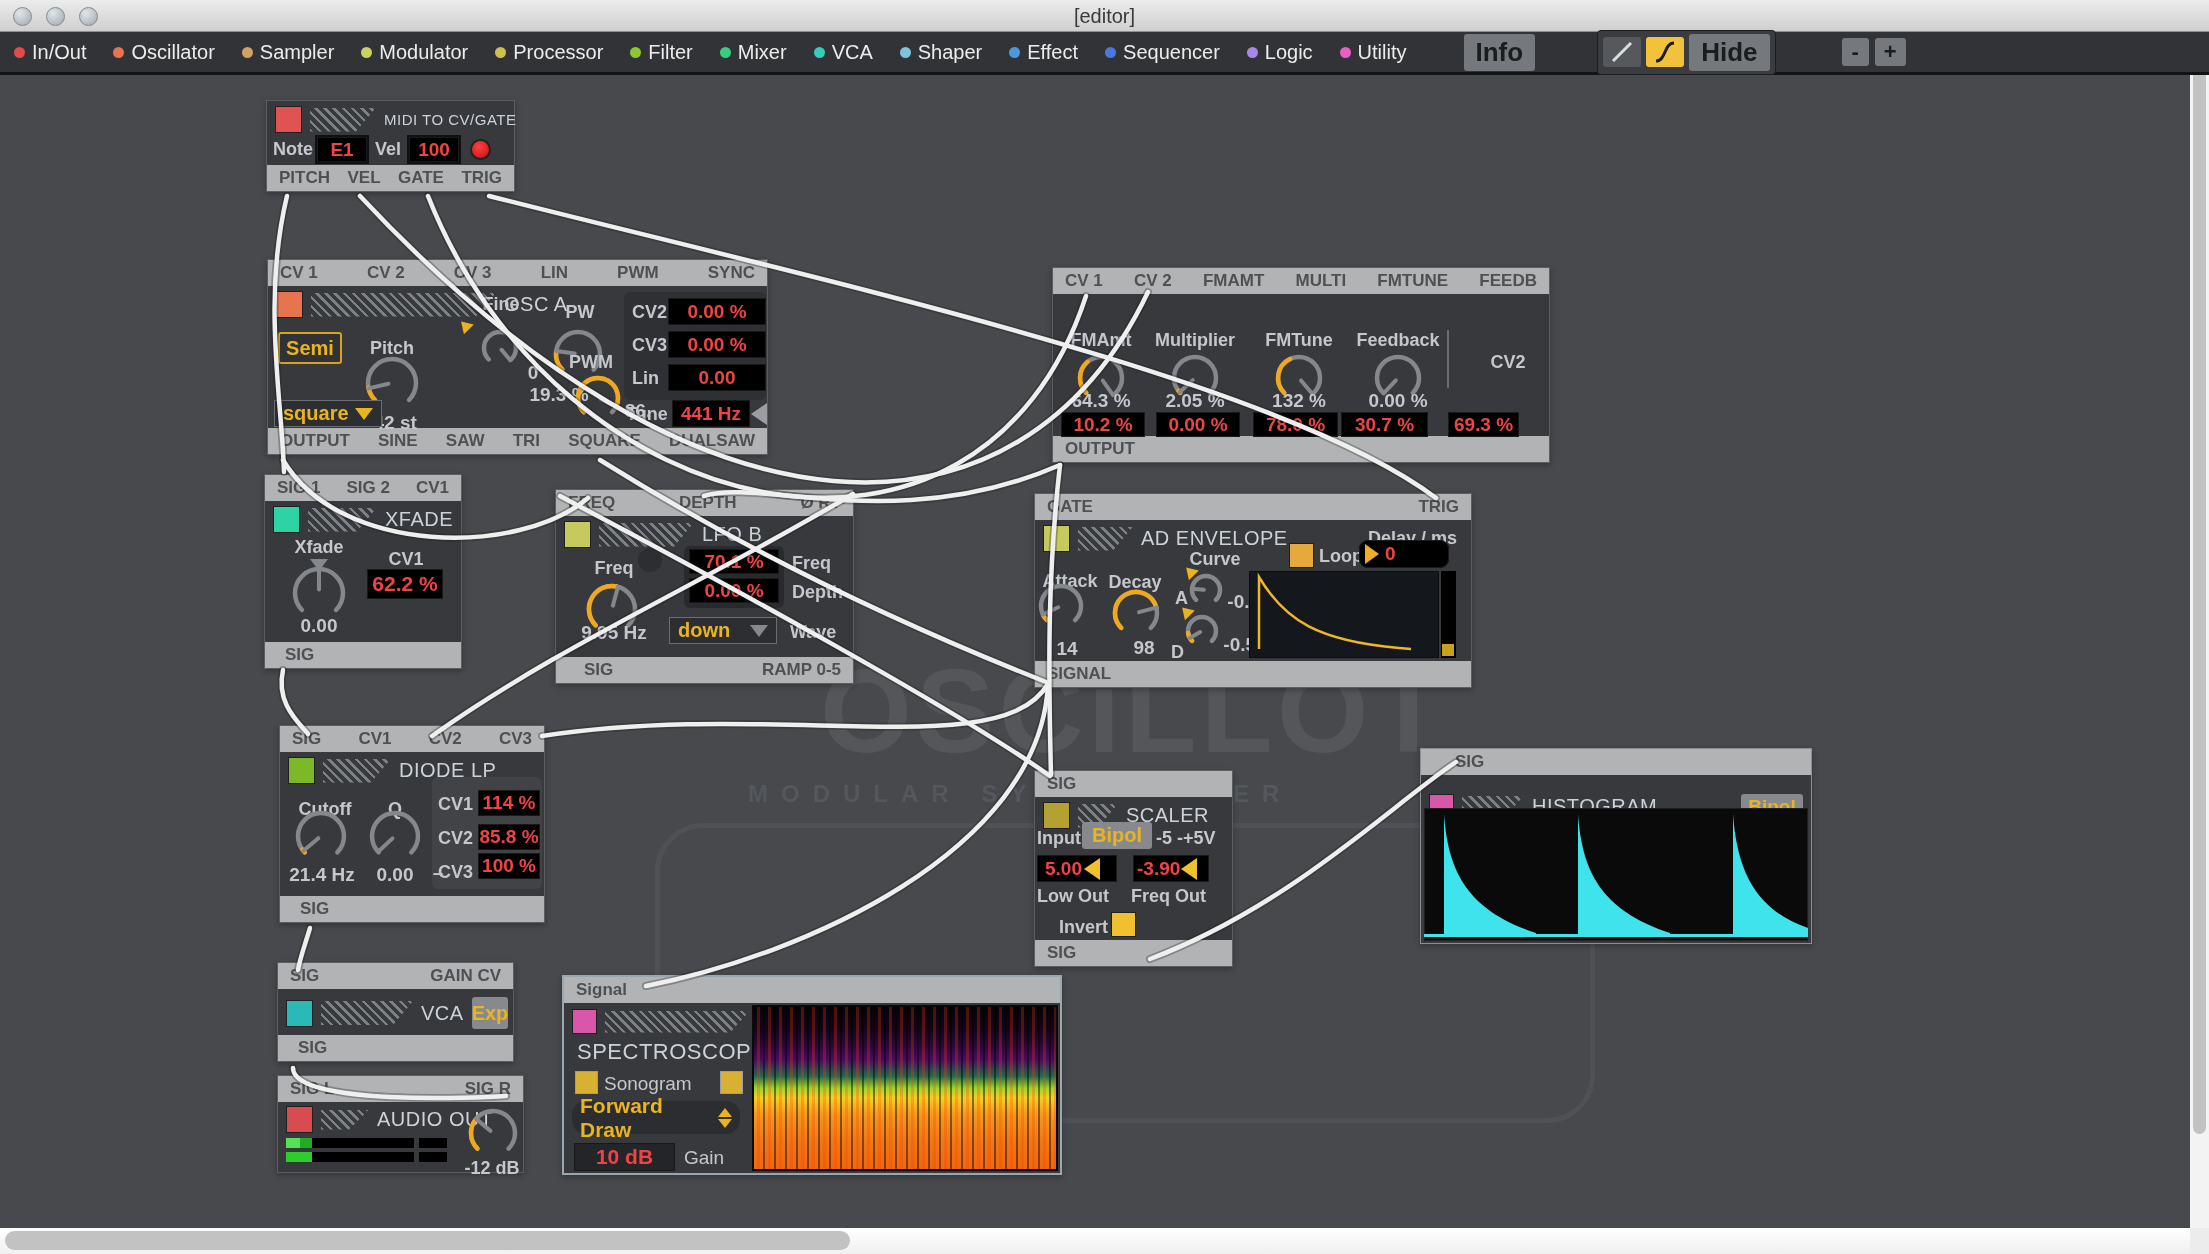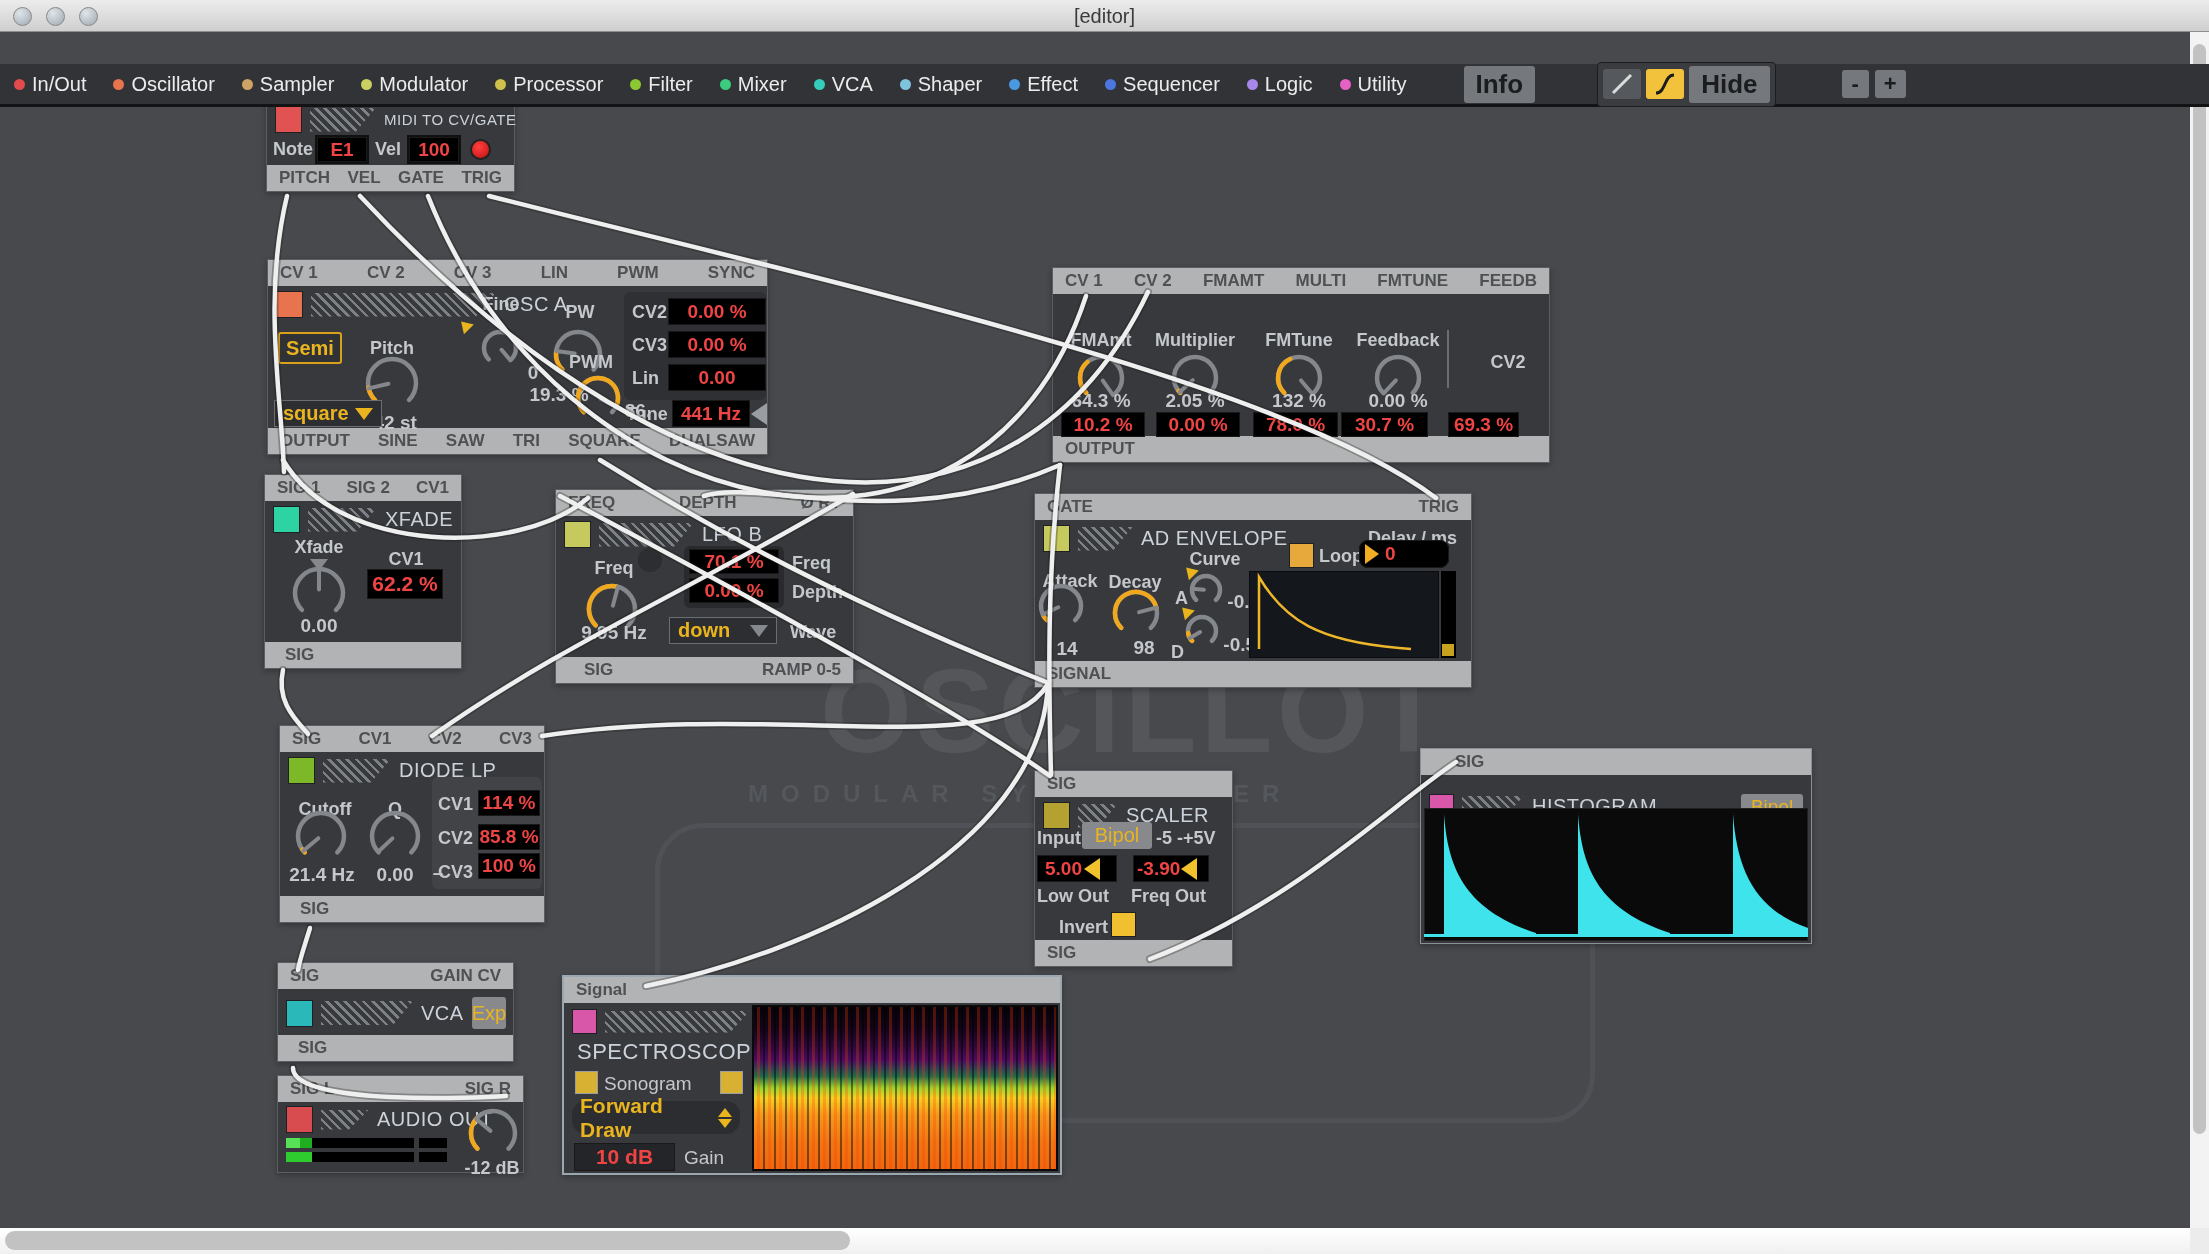--- a/index.html
+++ b/index.html
@@ -4,21 +4,21 @@
 <style>
   html,body{margin:0;padding:0;width:2209px;height:1254px;overflow:hidden;
     font-family:"Liberation Sans",sans-serif;background:#47494d;-webkit-font-smoothing:antialiased;}
   
   .titlebar{position:absolute;left:0;top:0;width:2209px;height:31px;
     background:linear-gradient(#ececec,#cfcfcf);border-bottom:1px solid #8f8f8f;z-index:60;}
   .tl-btn{position:absolute;top:7px;width:17px;height:17px;border-radius:50%;
     background:radial-gradient(circle at 35% 30%,#dfe6ea,#9fa8b0);border:1px solid #888;}
   .win-title{position:absolute;left:0;right:0;top:5px;text-align:center;font-size:20px;color:#3a3a3a;}
   .menubar{position:absolute;left:0;top:32px;width:2209px;height:43px;background:#313336;
-    border-bottom:3px solid #121315;display:flex;align-items:center;padding-left:14px;box-sizing:border-box;z-index:60;margin-top:32px;}
+    border-bottom:3px solid #121315;display:flex;align-items:center;padding-left:14px;box-sizing:border-box;z-index:60;}
   .cat{display:flex;align-items:center;gap:7px;margin-right:27px;cursor:default;}
   .cat .dot{width:11px;height:11px;border-radius:50%;}
   .cat .lbl{color:#ececec;font-size:20px;}
   .mbtn{background:#75797e;color:#1b1c1e;font-weight:bold;font-size:26px;border-radius:3px;
     padding:3px 12px;text-align:center;}
   .seg{display:flex;gap:5px;align-items:center;background:#3a3c3f;border:1px solid #1c1d1f;border-radius:4px;padding:3px 5px;}
   .iconbtn{width:38px;height:30px;border-radius:3px;display:flex;align-items:center;justify-content:center;}
   
   .canvas{position:absolute;left:0;top:75px;width:2190px;height:1153px;background:#47494d;overflow:hidden;z-index:1;}
   .wm-big{position:absolute;left:820px;top:568px;font-size:118px;font-weight:bold;
@@ -48,21 +48,21 @@
   .knob{position:absolute;cursor:pointer;}
   .dd{position:absolute;background:#2c2e31;border:1px solid #6a6d71;display:flex;align-items:center;
     justify-content:space-between;padding:0 8px;box-sizing:border-box;cursor:pointer;}
   .dd .ddtxt{color:#eab41f;font-weight:bold;font-size:20px;}
   .tri-down{width:0;height:0;border-left:9px solid transparent;border-right:9px solid transparent;border-top:12px solid #eab41f;}
   .tri-down.gray{border-top-color:#85888c;}
   .tri-left{width:0;height:0;border-top:11px solid transparent;border-bottom:11px solid transparent;border-right:16px solid #f2c22c;}
   .tri-left.gray{border-right-color:#9a9da1;}
   .tri-play{width:0;height:0;border-top:10px solid transparent;border-bottom:10px solid transparent;border-left:14px solid #f2ad25;}
   .marker{position:absolute;width:0;height:0;border-left:7px solid transparent;border-right:7px solid transparent;border-bottom:11px solid #eab41f;transform:rotate(-45deg);}
-  .graybtn{position:absolute;background:#87898d;border-radius:3px;color:#eab41f;font-weight:normal;font-size:20px;
+  .graybtn{position:absolute;background:#87898d;border-radius:3px;color:#eab41f;font-weight:bold;font-size:20px;
     display:flex;align-items:center;justify-content:center;cursor:pointer;}
   .toggle{position:absolute;border:1px solid #1f2023;cursor:pointer;}
   .outline-btn{position:absolute;border:2px solid #d8a21c;border-radius:3px;color:#eab41f;font-weight:bold;
     font-size:20px;display:flex;align-items:center;justify-content:center;cursor:pointer;background:rgba(0,0,0,0.12);}
   .led{position:absolute;border-radius:50%;}
   
   .scope{position:absolute;background:#14171c;box-shadow:inset 0 0 0 1px #0a0c0f;}
   .histo{position:absolute;background:#0a0a0a;box-shadow:inset 0 0 0 1px #202020;}
   .sono{position:absolute;
     background:

